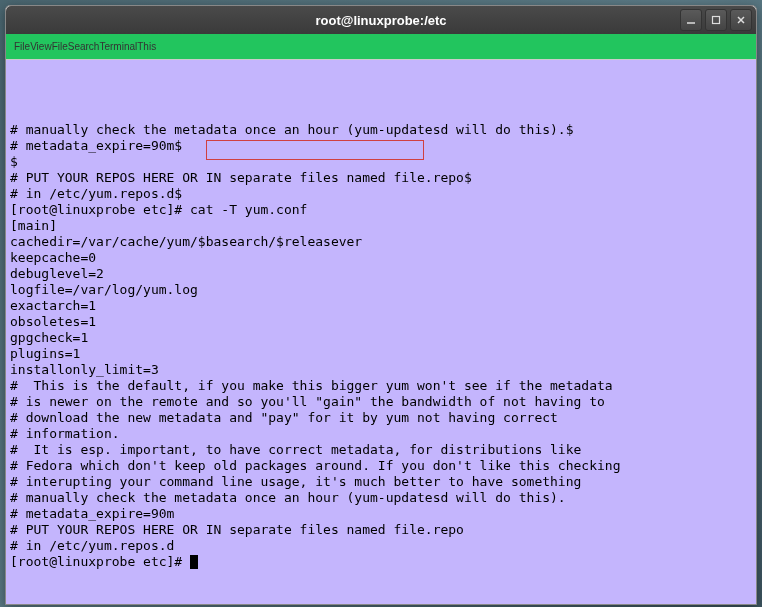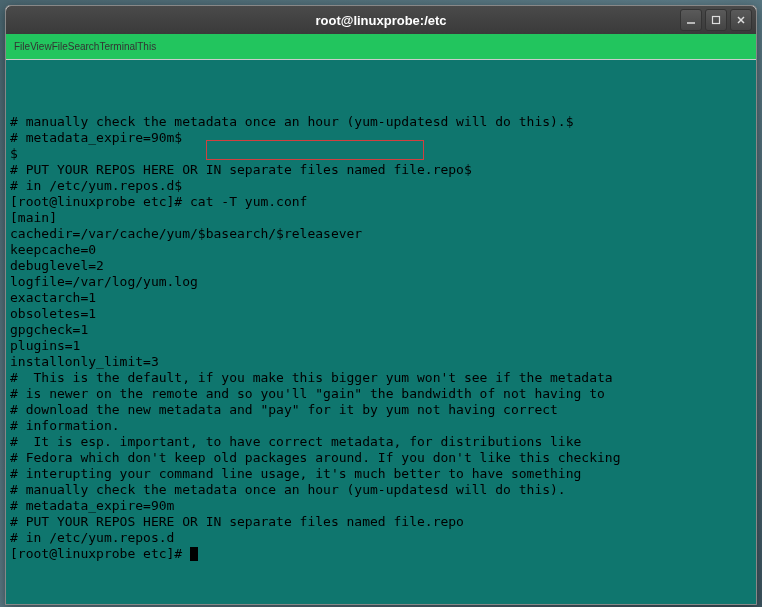--- a/index.html
+++ b/index.html
@@ -63,22 +63,22 @@
       border-bottom: 1px solid #ccc;
       display: flex;
       align-items: center;
       padding: 0 8px;
       font-size: 10px;
       color: #333;
     }
     .menu-item { cursor: pointer; }
     .terminal {
       flex: 1;
-      background: #0f766e;
-      padding: 6px 4px;
+      background: #c4b5fd;
+      padding: 14px 4px;
       font-family: "DejaVu Sans Mono", "Liberation Mono", monospace;
       font-size: 13px;
       line-height: 16px;
       color: #000;
       white-space: pre;
       overflow: hidden;
       position: relative;
     }
     .highlight-box {
       position: absolute;

